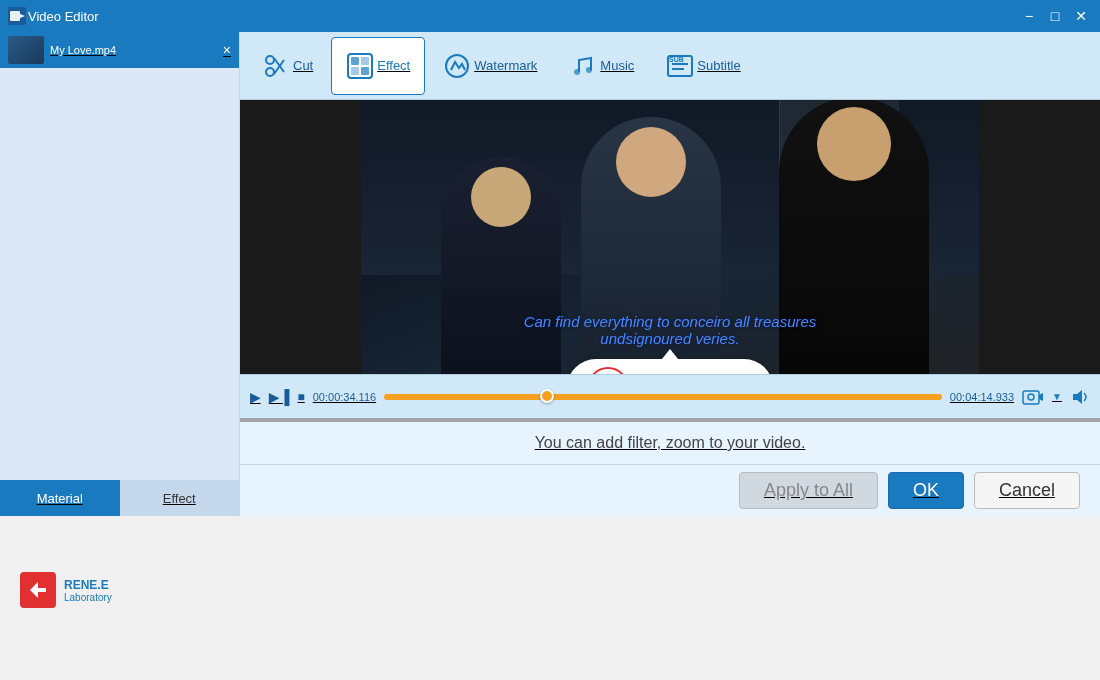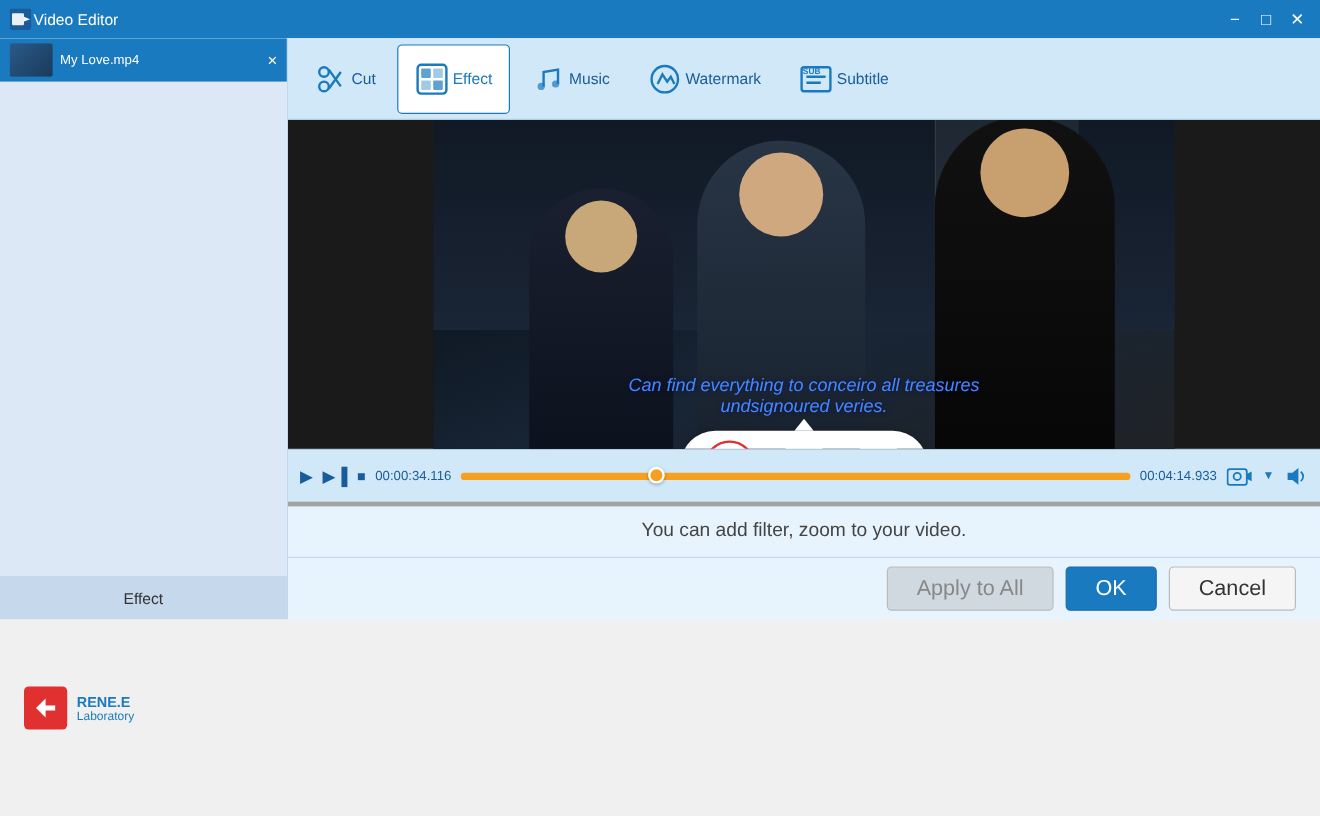--- a/index.html
+++ b/index.html
@@ -23,20 +23,21 @@
       border: none; background: transparent;
       color: white; cursor: pointer;
       font-size: 14px; display: flex; align-items: center; justify-content: center;
       border-radius: 2px;
     }
 
     
     .main-layout {
       display: flex;
       height: 484px;
+      text-decoration: underline;
     }
 
     
     .left-panel {
       width: 240px;
       background: #e8f4fd;
       border-right: 1px solid #c0d8ee;
       display: flex;
       flex-direction: column;
     }
@@ -308,20 +309,21 @@
           </svg>
         </div>
         <div>
           <div style="font-size: 12px; font-weight: bold; color: #1a7abf;">RENE.E</div>
           <div style="font-size: 10px; color: #1a7abf;">Laboratory</div>
         </div>
       </div>
     </div>
 
     <div class="material-effect-tabs">
+      <button class="mat-tab active">Material</button>
       <button class="mat-tab inactive">Effect</button>
     </div>
   </div>
 
   <div class="right-panel">
 
     <div class="toolbar">
 
       <div class="toolbar-item">
         <svg class="icon-svg" viewBox="0 0 28 28">
@@ -340,33 +342,33 @@
           <rect x="5" y="5" width="8" height="8" rx="1" fill="#1a7abf" opacity="0.7"></rect>
           <rect x="15" y="5" width="8" height="8" rx="1" fill="#1a7abf" opacity="0.4"></rect>
           <rect x="5" y="15" width="8" height="8" rx="1" fill="#1a7abf" opacity="0.4"></rect>
           <rect x="15" y="15" width="8" height="8" rx="1" fill="#1a7abf" opacity="0.7"></rect>
         </svg>
         <span class="toolbar-item-label">Effect</span>
       </div>
 
       <div class="toolbar-item">
         <svg class="icon-svg" viewBox="0 0 28 28">
+          <circle cx="14" cy="14" r="11" fill="none" stroke="#1a7abf" stroke-width="2"></circle>
+          <path d="M8 18 L12 10 L16 16 L19 12 L22 18" fill="none" stroke="#1a7abf" stroke-width="2"></path>
+        </svg>
+        <span class="toolbar-item-label">Watermark</span>
+      </div>
+
+      <div class="toolbar-item">
+        <svg class="icon-svg" viewBox="0 0 28 28">
           <path d="M10 20 L10 8 L22 6 L22 18" fill="none" stroke="#1a7abf" stroke-width="2"></path>
           <circle cx="8" cy="20" r="3" fill="#1a7abf" opacity="0.7"></circle>
           <circle cx="20" cy="18" r="3" fill="#1a7abf" opacity="0.7"></circle>
         </svg>
         <span class="toolbar-item-label">Music</span>
-      </div>
-
-      <div class="toolbar-item">
-        <svg class="icon-svg" viewBox="0 0 28 28">
-          <circle cx="14" cy="14" r="11" fill="none" stroke="#1a7abf" stroke-width="2"></circle>
-          <path d="M8 18 L12 10 L16 16 L19 12 L22 18" fill="none" stroke="#1a7abf" stroke-width="2"></path>
-        </svg>
-        <span class="toolbar-item-label">Watermark</span>
       </div>
 
       <div class="toolbar-item">
         <svg class="icon-svg" viewBox="0 0 28 28">
           <rect x="2" y="4" width="24" height="20" rx="2" fill="none" stroke="#1a7abf" stroke-width="2"></rect>
           <line x1="6" y1="12" x2="22" y2="12" stroke="#1a7abf" stroke-width="2"></line>
           <line x1="6" y1="17" x2="18" y2="17" stroke="#1a7abf" stroke-width="2"></line>
           <text x="3" y="10" font-size="7" fill="#1a7abf" font-weight="bold">SUB</text>
         </svg>
         <span class="toolbar-item-label">Subtitle</span>

